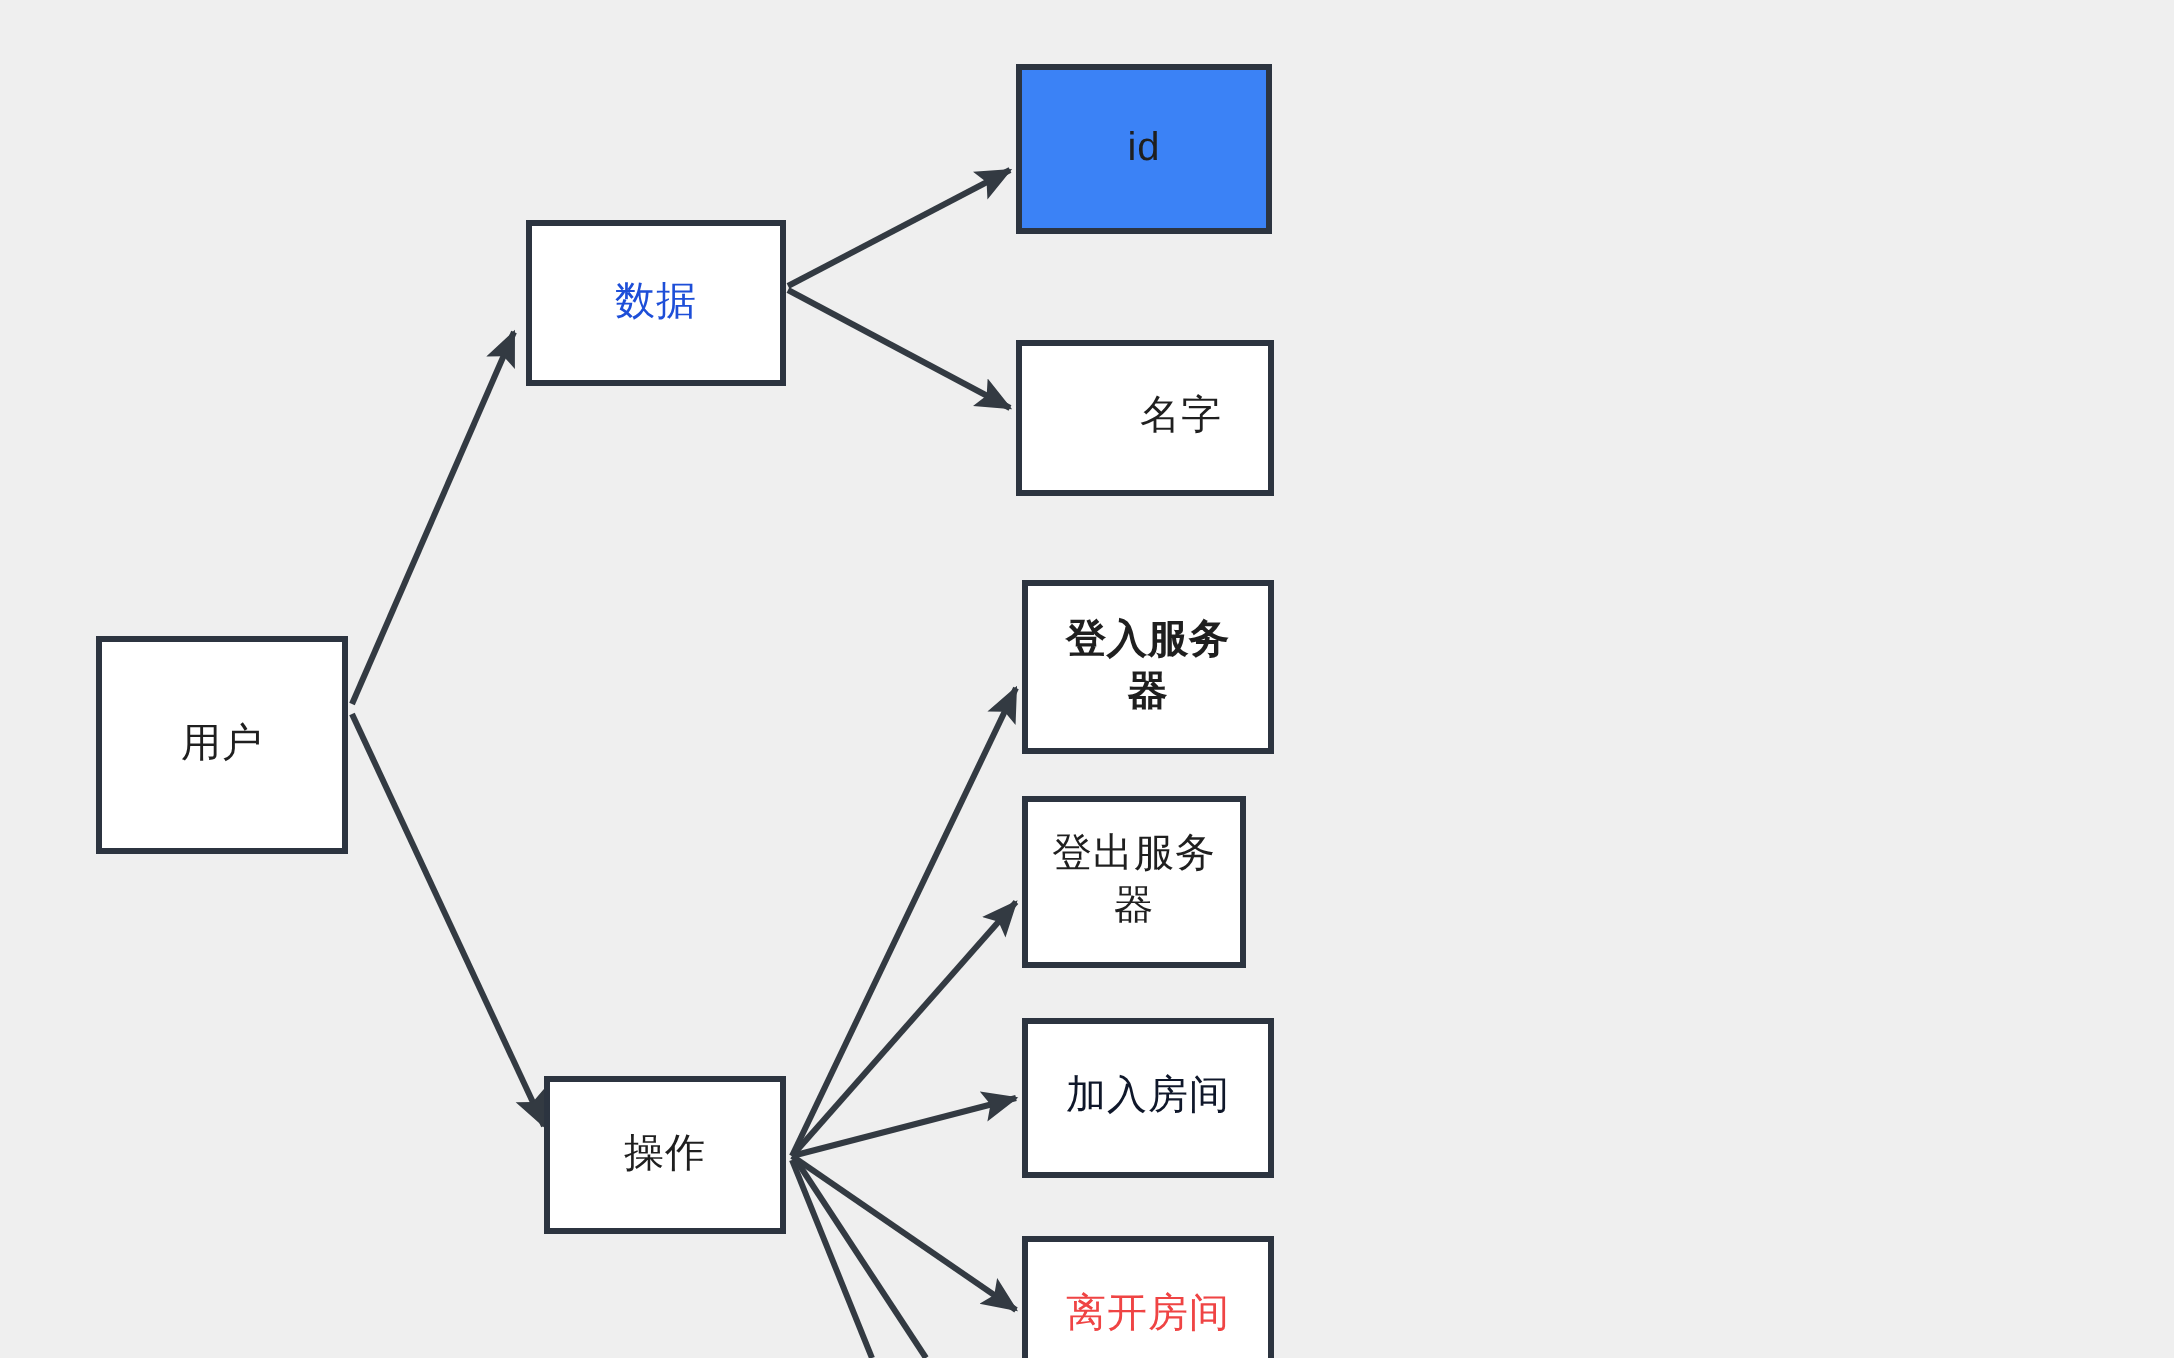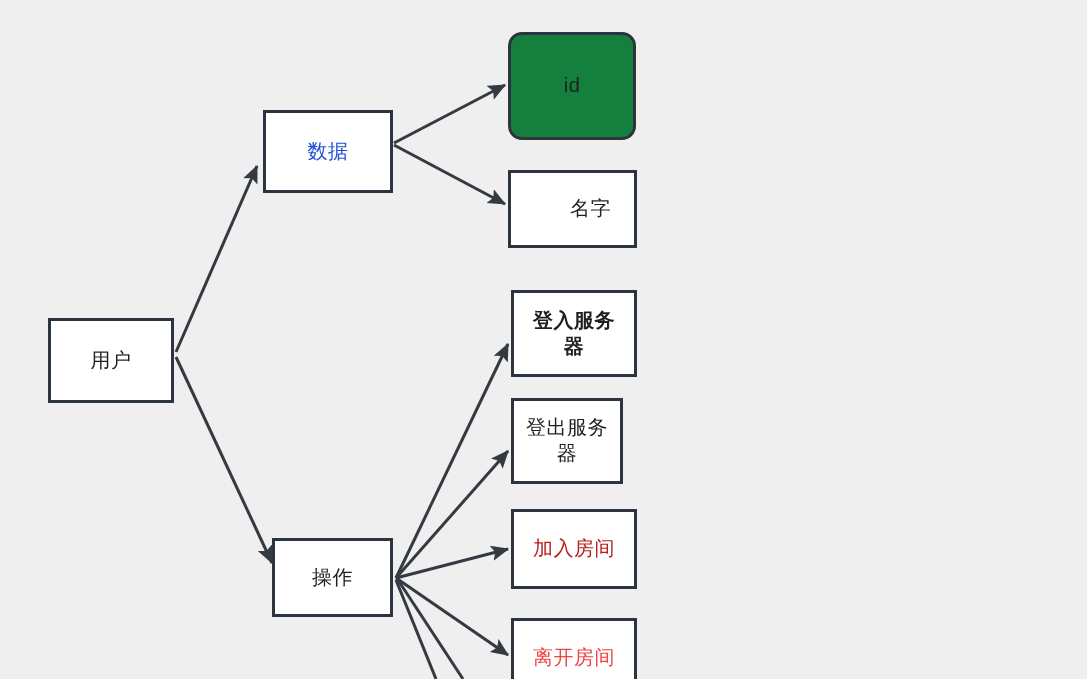--- a/index.html
+++ b/index.html
@@ -64,44 +64,44 @@
         <line x1="396" y1="578" x2="508" y2="344" stroke="#333a42" stroke-width="3" stroke-linecap="butt" marker-end="url(#arrowhead)"></line>
         <line x1="396" y1="578" x2="508" y2="451" stroke="#333a42" stroke-width="3" stroke-linecap="butt" marker-end="url(#arrowhead)"></line>
         <line x1="396" y1="578" x2="508" y2="549" stroke="#333a42" stroke-width="3" stroke-linecap="butt" marker-end="url(#arrowhead)"></line>
         <line x1="396" y1="578" x2="508" y2="655" stroke="#333a42" stroke-width="3" stroke-linecap="butt" marker-end="url(#arrowhead)"></line>
         <line x1="396" y1="580" x2="436" y2="679" stroke="#333a42" stroke-width="3" stroke-linecap="butt"></line>
         <line x1="398" y1="580" x2="463" y2="679" stroke="#333a42" stroke-width="3" stroke-linecap="butt"></line>
       </g>
   </svg>
 
   <div id="node-layer">
-      <div class="node" style="left: 48px; top: 318px; width: 126px; height: 85px; background: rgb(255, 255, 255); border-color: rgb(44, 52, 64);">
+      <div class="node" style="left: 48px; top: 318px; width: 126px; height: 109px; background: rgb(255, 255, 255); border-color: rgb(44, 52, 64);">
         <span class="label" style="color: rgb(31, 31, 31);">用户</span>
       </div>
       <div class="node" style="left: 263px; top: 110px; width: 130px; height: 83px; background: rgb(255, 255, 255); border-color: rgb(44, 52, 64);">
         <span class="label" style="color: #1d4ed8;">数据</span>
       </div>
-      <div class="node" style="left: 508px; top: 32px; width: 128px; height: 108px; background: #15803d; border-color: rgb(44, 52, 64); border-radius: 14px;">
+      <div class="node" style="left: 508px; top: 32px; width: 128px; height: 85px; background: #3b82f6; border-color: rgb(44, 52, 64);">
         <span class="label" style="color: rgb(31, 31, 31);">id</span>
       </div>
       <div class="node" style="left: 508px; top: 170px; width: 129px; height: 78px; background: rgb(255, 255, 255); border-color: rgb(44, 52, 64); padding-left: 36px;">
         <span class="label" style="color: rgb(31, 31, 31);">名字</span>
       </div>
       <div class="node" style="left: 272px; top: 538px; width: 121px; height: 79px; background: rgb(255, 255, 255); border-color: rgb(44, 52, 64); font-family: Liberation Serif, serif;">
         <span class="label" style="color: rgb(31, 31, 31);">操作</span>
       </div>
       <div class="node" style="left: 511px; top: 290px; width: 126px; height: 87px; background: rgb(255, 255, 255); border-color: rgb(44, 52, 64); font-weight: bold;">
         <span class="label" style="color: rgb(31, 31, 31);">登入服务
 器</span>
       </div>
       <div class="node" style="left: 511px; top: 398px; width: 112px; height: 86px; background: rgb(255, 255, 255); border-color: rgb(44, 52, 64);">
         <span class="label" style="color: rgb(31, 31, 31);">登出服务
 器</span>
       </div>
       <div class="node" style="left: 511px; top: 509px; width: 126px; height: 80px; background: rgb(255, 255, 255); border-color: rgb(44, 52, 64);">
-        <span class="label" style="color: #b91c1c;">加入房间</span>
+        <span class="label" style="color: #0f172a;">加入房间</span>
       </div>
       <div class="node" style="left: 511px; top: 618px; width: 126px; height: 80px; background: rgb(255, 255, 255); border-color: rgb(44, 52, 64);">
         <span class="label" style="color: #ef4444;">离开房间</span>
       </div>
     </div>
 
 </div>
 
 </body></html>

